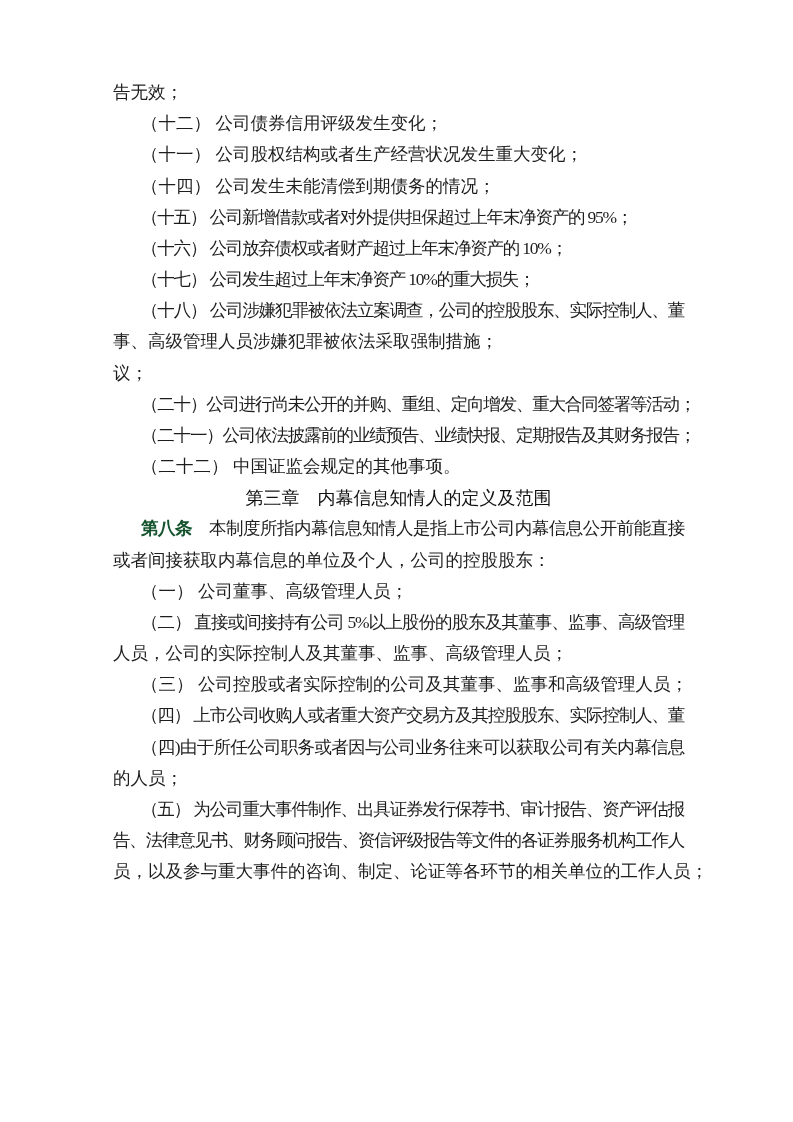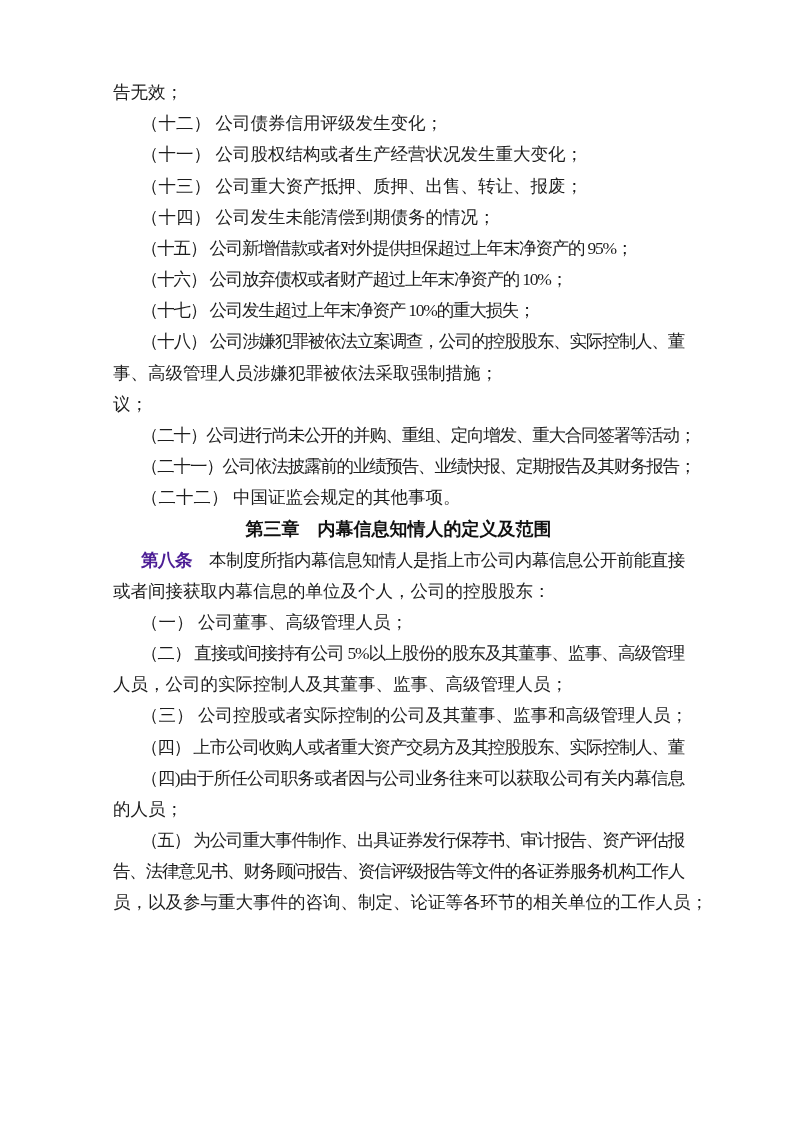--- a/index.html
+++ b/index.html
@@ -33,40 +33,39 @@
   .line.j {
     text-align: justify;
     text-align-last: justify;
     letter-spacing: -1.3px;
     white-space: normal;
   }
   
   .line.t { letter-spacing: -1.2px; }
   .line.heading {
     text-align: center;
-    font-weight: 700;
+    font-weight: 400;
     font-size: 18px;
     color: #111111;
     font-family: "DejaVu Sans", "Liberation Sans", sans-serif;
   }
   .article-num {
     font-weight: 700;
-    color: #4c1d95;
+    color: #14532d;
     font-family: Liberation Sans, sans-serif;
   }
 </style>
 </head>
 <body>
 
 <main class="page">
   <section class="textblock" id="doc-lines">
       <div class="line">告无效；</div>
       <div class="line ind">（十二） 公司债券信用评级发生变化；</div>
       <div class="line ind">（十一） 公司股权结构或者生产经营状况发生重大变化；</div>
-      <div class="line ind">（十三） 公司重大资产抵押、质押、出售、转让、报废；</div>
       <div class="line ind">（十四） 公司发生未能清偿到期债务的情况；</div>
       <div class="line ind t">（十五） 公司新增借款或者对外提供担保超过上年末净资产的 95%；</div>
       <div class="line ind t">（十六） 公司放弃债权或者财产超过上年末净资产的 10%；</div>
       <div class="line ind t">（十七） 公司发生超过上年末净资产 10%的重大损失；</div>
       <div class="line ind j">（十八） 公司涉嫌犯罪被依法立案调查，公司的控股股东、实际控制人、董</div>
       <div class="line">事、高级管理人员涉嫌犯罪被依法采取强制措施；</div>
       <div class="line">议；</div>
       <div class="line ind t">（二十）公司进行尚未公开的并购、重组、定向增发、重大合同签署等活动；</div>
       <div class="line ind t">（二十一）公司依法披露前的业绩预告、业绩快报、定期报告及其财务报告；</div>
       <div class="line ind">（二十二） 中国证监会规定的其他事项。</div>

